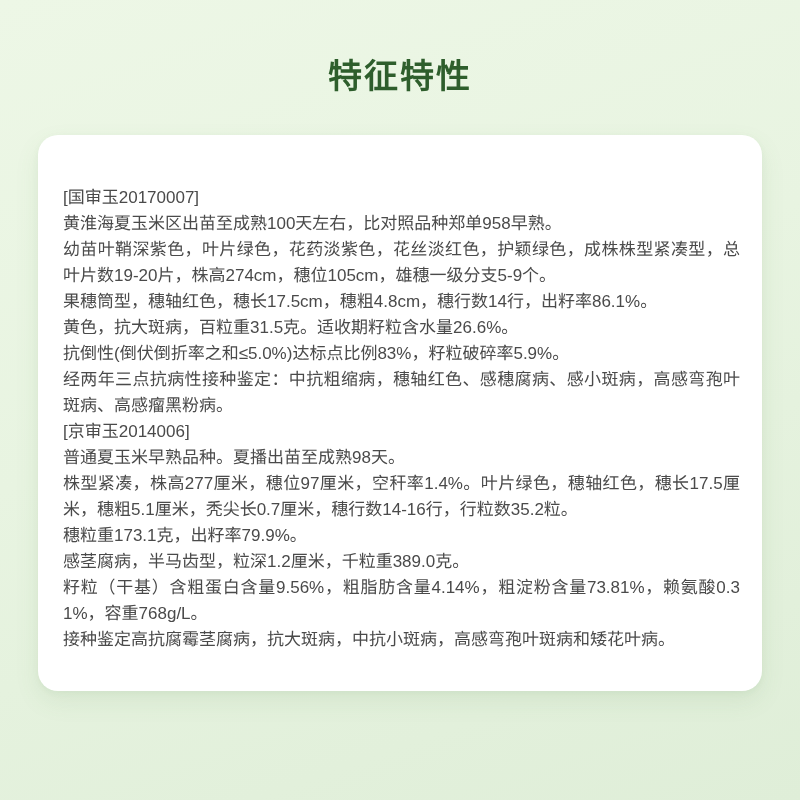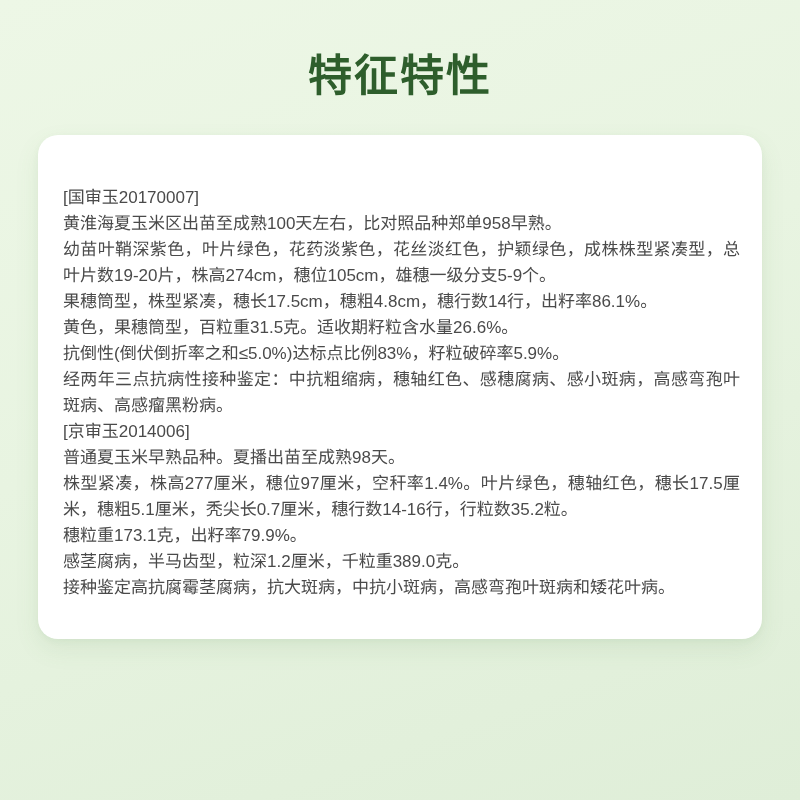--- a/index.html
+++ b/index.html
@@ -19,21 +19,21 @@
     font-family: "Liberation Sans", "DejaVu Sans", sans-serif;
     background: linear-gradient(160deg, var(--background-top) 0%, #e8f4e1 45%, var(--background-bottom) 100%);
   }
   .page {
     width: 800px;
     height: 800px;
     padding-top: 58px;
   }
   .page-title {
     text-align: center;
-    font-size: 44px;
+    font-size: 34px;
     line-height: 36px;
     font-weight: 700;
     letter-spacing: 2px;
     color: var(--title-color);
     margin-bottom: 41px;
   }
   .characteristics-card {
     margin: 0 38px;
     background: var(--card-background);
     border-radius: 20px;
@@ -53,25 +53,26 @@
 <body>
 
 <div class="page">
   <h1 class="page-title">特征特性</h1>
 
   <div class="characteristics-card">
     <div>
         <p class="card-paragraph">[国审玉20170007]</p>
         <p class="card-paragraph">黄淮海夏玉米区出苗至成熟100天左右，比对照品种郑单958早熟。</p>
         <p class="card-paragraph">幼苗叶鞘深紫色，叶片绿色，花药淡紫色，花丝淡红色，护颖绿色，成株株型紧凑型，总叶片数19-20片，株高274cm，穗位105cm，雄穗一级分支5-9个。</p>
-        <p class="card-paragraph">果穗筒型，株型紧凑，穗长17.5cm，穗粗4.8cm，穗行数14行，出籽率86.1%。</p>
-        <p class="card-paragraph">黄色，果穗筒型，百粒重31.5克。适收期籽粒含水量26.6%。</p>
+        <p class="card-paragraph">果穗筒型，穗轴红色，穗长17.5cm，穗粗4.8cm，穗行数14行，出籽率86.1%。</p>
+        <p class="card-paragraph">黄色，抗大斑病，百粒重31.5克。适收期籽粒含水量26.6%。</p>
         <p class="card-paragraph">抗倒性(倒伏倒折率之和≤5.0%)达标点比例83%，籽粒破碎率5.9%。</p>
         <p class="card-paragraph">经两年三点抗病性接种鉴定：中抗粗缩病，穗轴红色、感穗腐病、感小斑病，高感弯孢叶斑病、高感瘤黑粉病。</p>
         <p class="card-paragraph">[京审玉2014006]</p>
         <p class="card-paragraph">普通夏玉米早熟品种。夏播出苗至成熟98天。</p>
         <p class="card-paragraph">株型紧凑，株高277厘米，穗位97厘米，空秆率1.4%。叶片绿色，穗轴红色，穗长17.5厘米，穗粗5.1厘米，秃尖长0.7厘米，穗行数14-16行，行粒数35.2粒。</p>
         <p class="card-paragraph">穗粒重173.1克，出籽率79.9%。</p>
         <p class="card-paragraph">感茎腐病，半马齿型，粒深1.2厘米，千粒重389.0克。</p>
+        <p class="card-paragraph">籽粒（干基）含粗蛋白含量9.56%，粗脂肪含量4.14%，粗淀粉含量73.81%，赖氨酸0.31%，容重768g/L。</p>
         <p class="card-paragraph">接种鉴定高抗腐霉茎腐病，抗大斑病，中抗小斑病，高感弯孢叶斑病和矮花叶病。</p>
       </div>
   </div>
 </div>
 
 </body></html>

